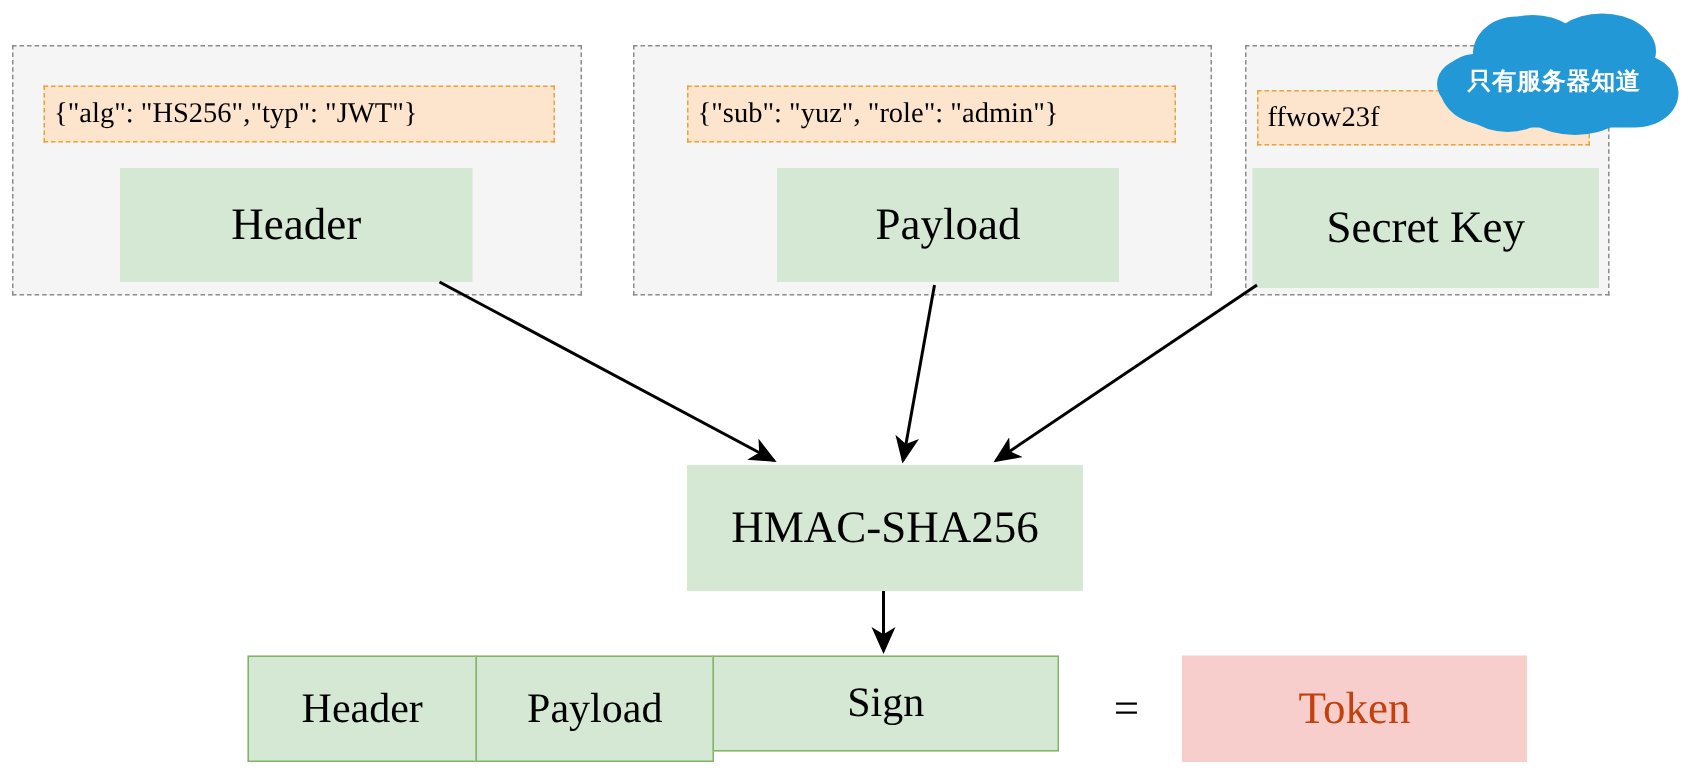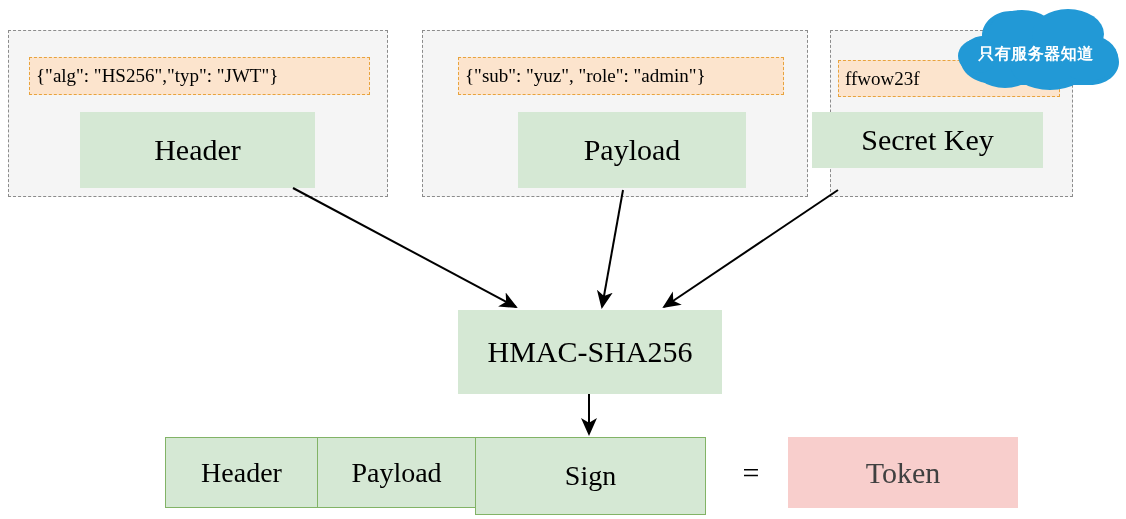--- a/index.html
+++ b/index.html
@@ -54,21 +54,21 @@
     background: #d5e8d4;
     border: 1px solid #82b366;
     color: #000000;
     display: flex;
     align-items: center;
     justify-content: center;
     font-size: 28px;
   }
   .pink-box {
     background: #f8cecc;
-    color: #404040;
+    color: #c2410c;
     display: flex;
     align-items: center;
     justify-content: center;
     font-size: 30px;
   }
   .equals {
     color: #000000;
     font-size: 30px;
     display: flex;
     align-items: center;
@@ -128,21 +128,21 @@
   <div class="abs green-box" style="left:518px; top:112px; width:228px; height:76px;">
     <span>Payload</span>
   </div>
 
   <div class="abs group" style="left:830px; top:30px; width:243px; height:167px;"></div>
 
   <div class="abs json-chip" style="left:838px; top:60px; width:222px; height:37px;">
     <span>ffwow23f</span>
   </div>
 
-  <div class="abs green-box" style="left:812px; top:112px; width:231px; height:56px;">
+  <div class="abs green-box" style="left:835px; top:112px; width:231px; height:80px;">
     <span>Secret Key</span>
   </div>
 
   <div class="cloud-wrap" style="left:950px; top:4px; width:172px; height:88px;">
     <svg width="172" height="88" viewBox="0 0 172 88">
       <path d="M46,80
                C24,80 10,68 10,54
                C10,42 20,33 32,32
                C32,18 45,7 61,7
                C72,7 82,12 88,21
@@ -180,21 +180,21 @@
   <div class="abs green-box" style="left:458px; top:310px; width:264px; height:84px;">
     <span>HMAC-SHA256</span>
   </div>
 
   <div class="abs green-cell" style="left:165px; top:437px; width:153px; height:71px;">
     <span>Header</span>
   </div>
   <div class="abs green-cell" style="left:317px; top:437px; width:159px; height:71px;">
     <span>Payload</span>
   </div>
-  <div class="abs green-cell" style="left:475px; top:437px; width:231px; height:78px;">
+  <div class="abs green-cell" style="left:475px; top:437px; width:231px; height:64px;">
     <span>Sign</span>
   </div>
 
   <div class="abs equals" style="left:728px; top:437px; width:46px; height:71px;">
     <span>=</span>
   </div>
 
   <div class="abs pink-box" style="left:788px; top:437px; width:230px; height:71px;">
     <span>Token</span>
   </div>

